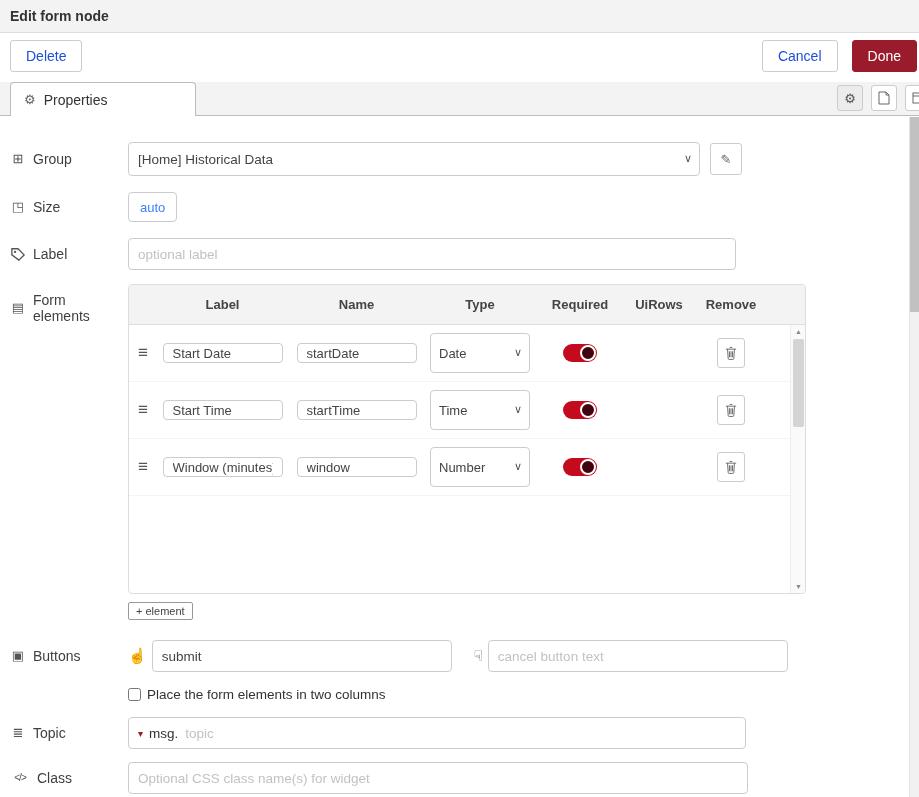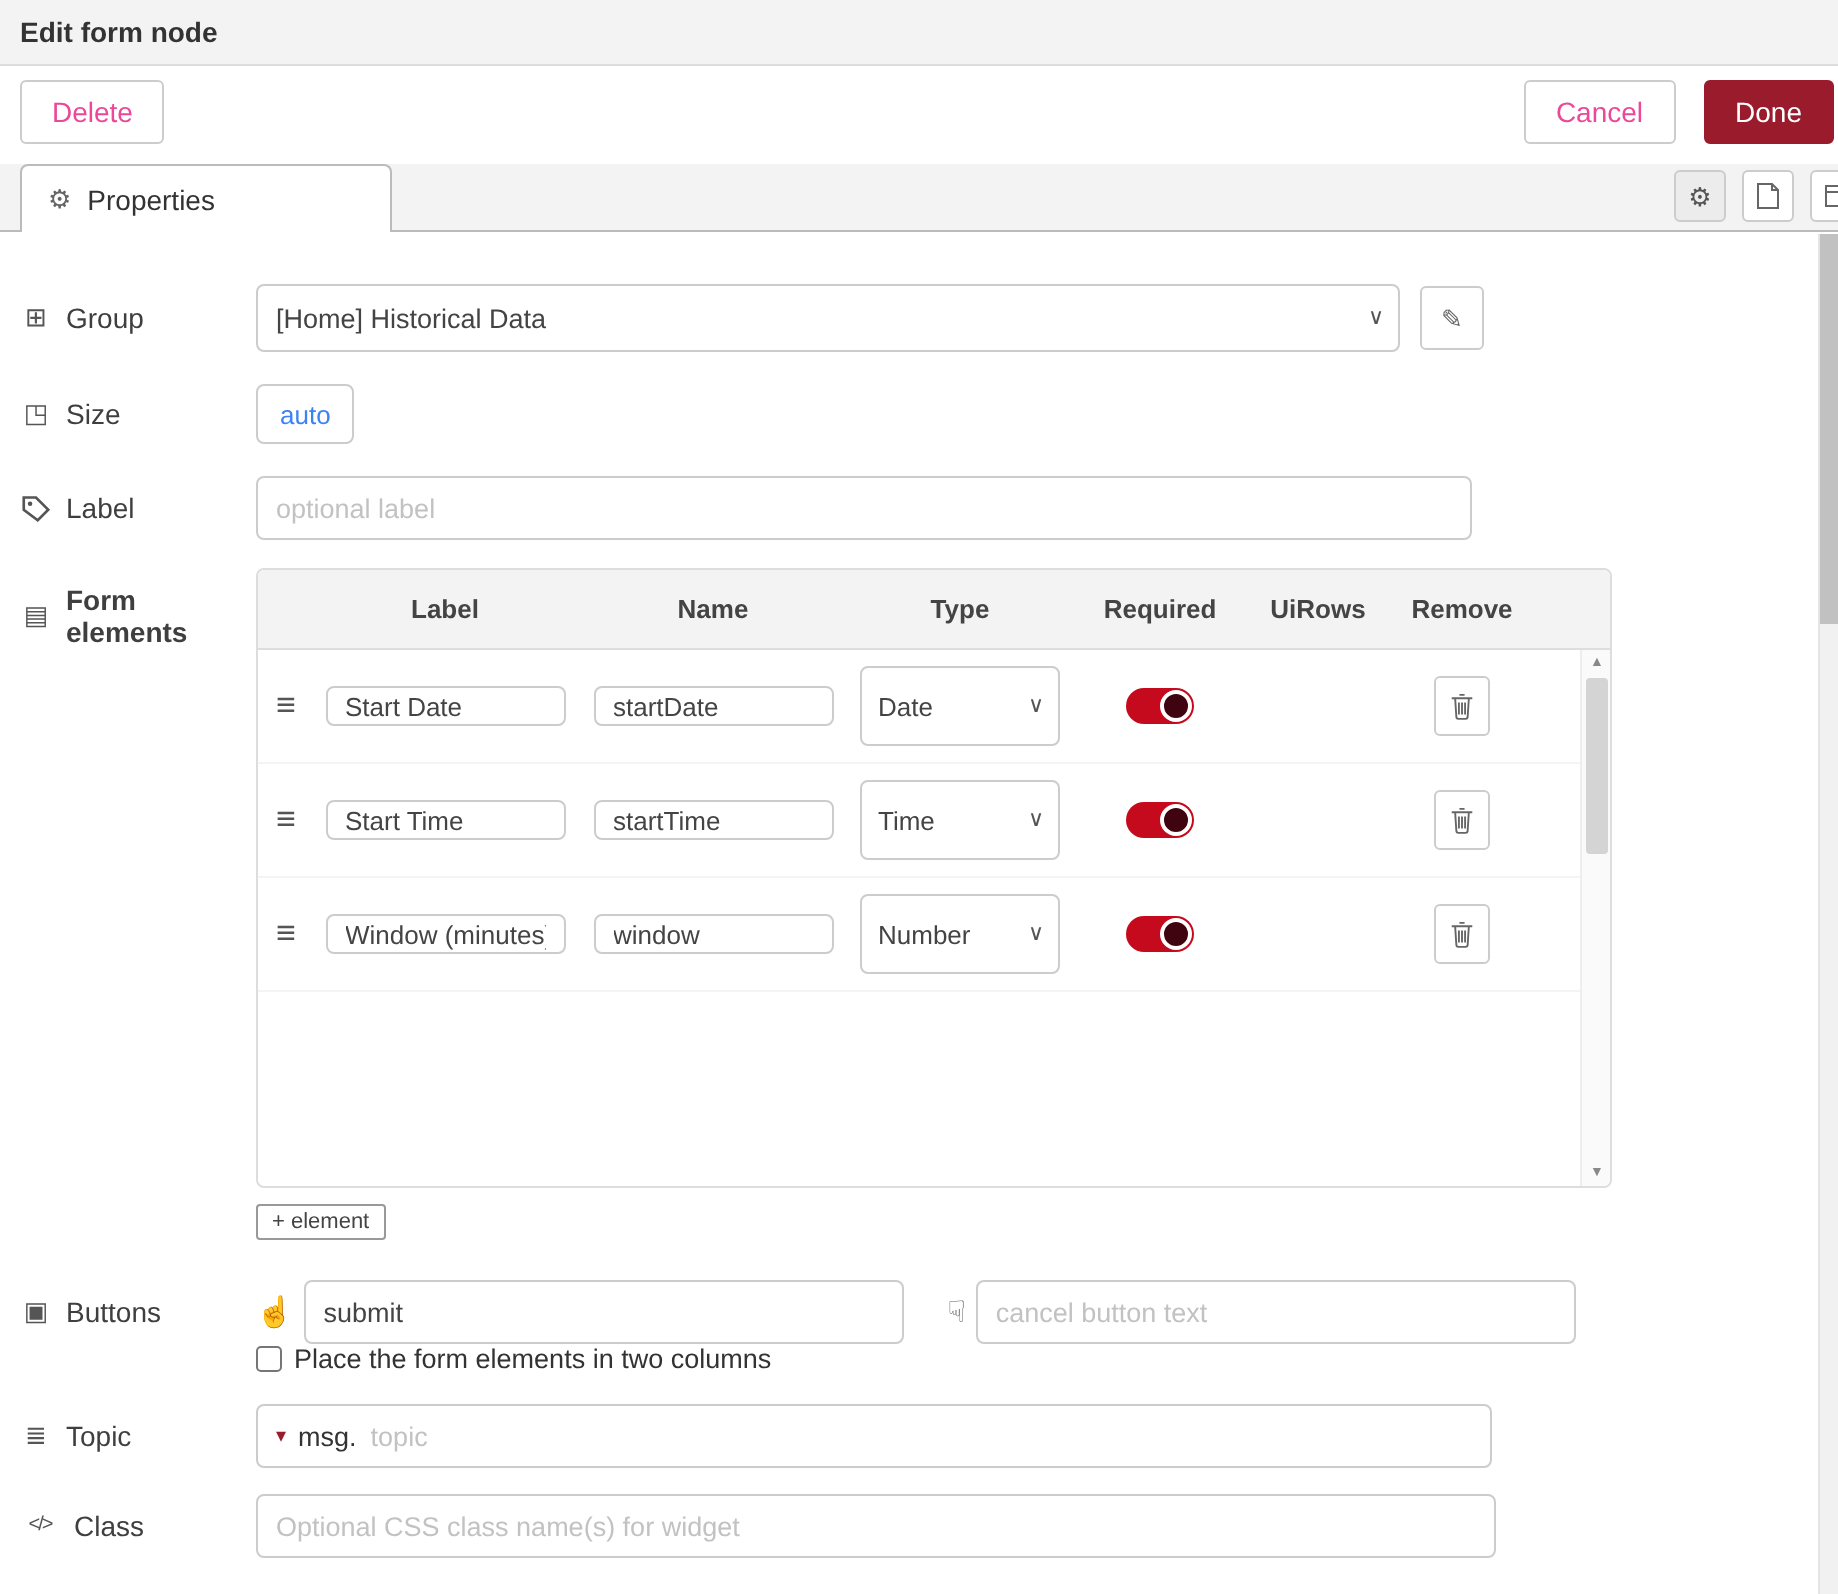--- a/index.html
+++ b/index.html
@@ -7,21 +7,21 @@
   body { font-family: "Liberation Sans", sans-serif; }
   .app { position:relative; width:919px; height:797px; background:#fff; overflow:hidden; }
 
   
   .dlg-header { height:33px; background:#f3f3f3; border-bottom:1px solid #ddd; display:flex; align-items:center; padding-left:10px; }
   .dlg-title { font-size:14px; font-weight:bold; color:#333; }
 
   
   .btn-bar { height:46px; display:flex; align-items:center; padding:0 2px 0 10px; background:#fff; }
   .spacer { flex:1; }
-  .btn { height:32px; padding:0 15px; border:1px solid #ccc; border-radius:3px; background:#fff; color:#ec4899; font-size:14px; font-family:inherit; cursor:pointer; }
+  .btn { height:32px; padding:0 15px; border:1px solid #ccc; border-radius:3px; background:#fff; color:#1d4ed8; font-size:14px; font-family:inherit; cursor:pointer; }
   .btn-done { background:var(--accent,#9a1b2c); border-color:var(--accent,#9a1b2c); color:#fff; margin-left:14px; }
 
   
   .tabbar { position:relative; height:34px; background:#f3f3f3; border-bottom:1px solid #bbb; margin-top:3px; }
   .tab { position:absolute; top:0; left:10px; height:34px; width:186px; background:#fff; border:1px solid #bbb; border-bottom:none; border-radius:4px 4px 0 0; display:flex; align-items:center; gap:8px; padding-left:13px; font-size:14px; color:#333; z-index:2; cursor:pointer; }
   .tab .gear { color:#666; font-size:13px; }
   .tb-btns { position:absolute; right:-12px; top:3px; display:flex; gap:8px; z-index:1; }
   .tb-btn { width:26px; height:26px; border:1px solid #ccc; border-radius:3px; background:#fff; display:flex; align-items:center; justify-content:center; color:#555; font-size:13px; cursor:pointer; }
   .tb-btn.active { background:#ececec; }
 
@@ -41,21 +41,21 @@
 
   .icon-btn { width:32px; height:32px; border:1px solid #ccc; border-radius:3px; background:#fff; color:#666; font-size:13px; display:flex; align-items:center; justify-content:center; cursor:pointer; }
 
   
   .r-group { margin-bottom:16px; }
   .r-size  { margin-bottom:16px; height:30px; }
   .r-label-f { margin-bottom:14px; }
   .r-form { align-items:flex-start; }
   .r-form .row-label { padding-top:8px; }
   .r-buttons { margin-top:20px; }
-  .r-check { margin-left:118px; font-size:13.5px; color:#333; display:flex; gap:6px; }
+  .r-check { margin-top:15px; margin-left:118px; font-size:13.5px; color:#333; display:flex; gap:6px; }
   .r-topic { margin-top:15px; }
   .r-class { margin-top:13px; }
 
   .auto-btn { height:30px; padding:0 11px; border:1px solid #ccc; border-radius:4px; background:#fff; color:#3b82f6; font-size:13px; font-family:inherit; cursor:pointer; }
 
   
   .fe-table { width:678px; border:1px solid #ddd; border-radius:4px; background:#fff; overflow:hidden; }
   .fe-head { display:flex; align-items:center; height:40px; background:#f3f3f3; border-bottom:1px solid #ddd; font-size:13px; font-weight:bold; color:#444; }
   .c-handle { width:28px; text-align:center; }
   .c-label  { width:131px; text-align:center; }
@@ -172,21 +172,21 @@
             <circle cx="4.6" cy="5.6" r="1.3" fill="#555"></circle>
           </svg>
         <span>Label</span>
       </div>
       <input class="text" placeholder="optional label" style="">
     </div>
 
     <div class="row r-form">
       <div class="row-label">
         <span class="ficon">▤</span>
-        <span style="width:60px;font-weight:bold;">Form elements</span>
+        <span style="width:60px;">Form elements</span>
       </div>
       <div>
         <div class="fe-table">
           <div class="fe-head">
             <div class="c-handle"></div>
             <div class="c-label">Label</div>
             <div class="c-name">Name</div>
             <div class="c-type">Type</div>
             <div class="c-req">Required</div>
             <div class="c-rows">UiRows</div>

